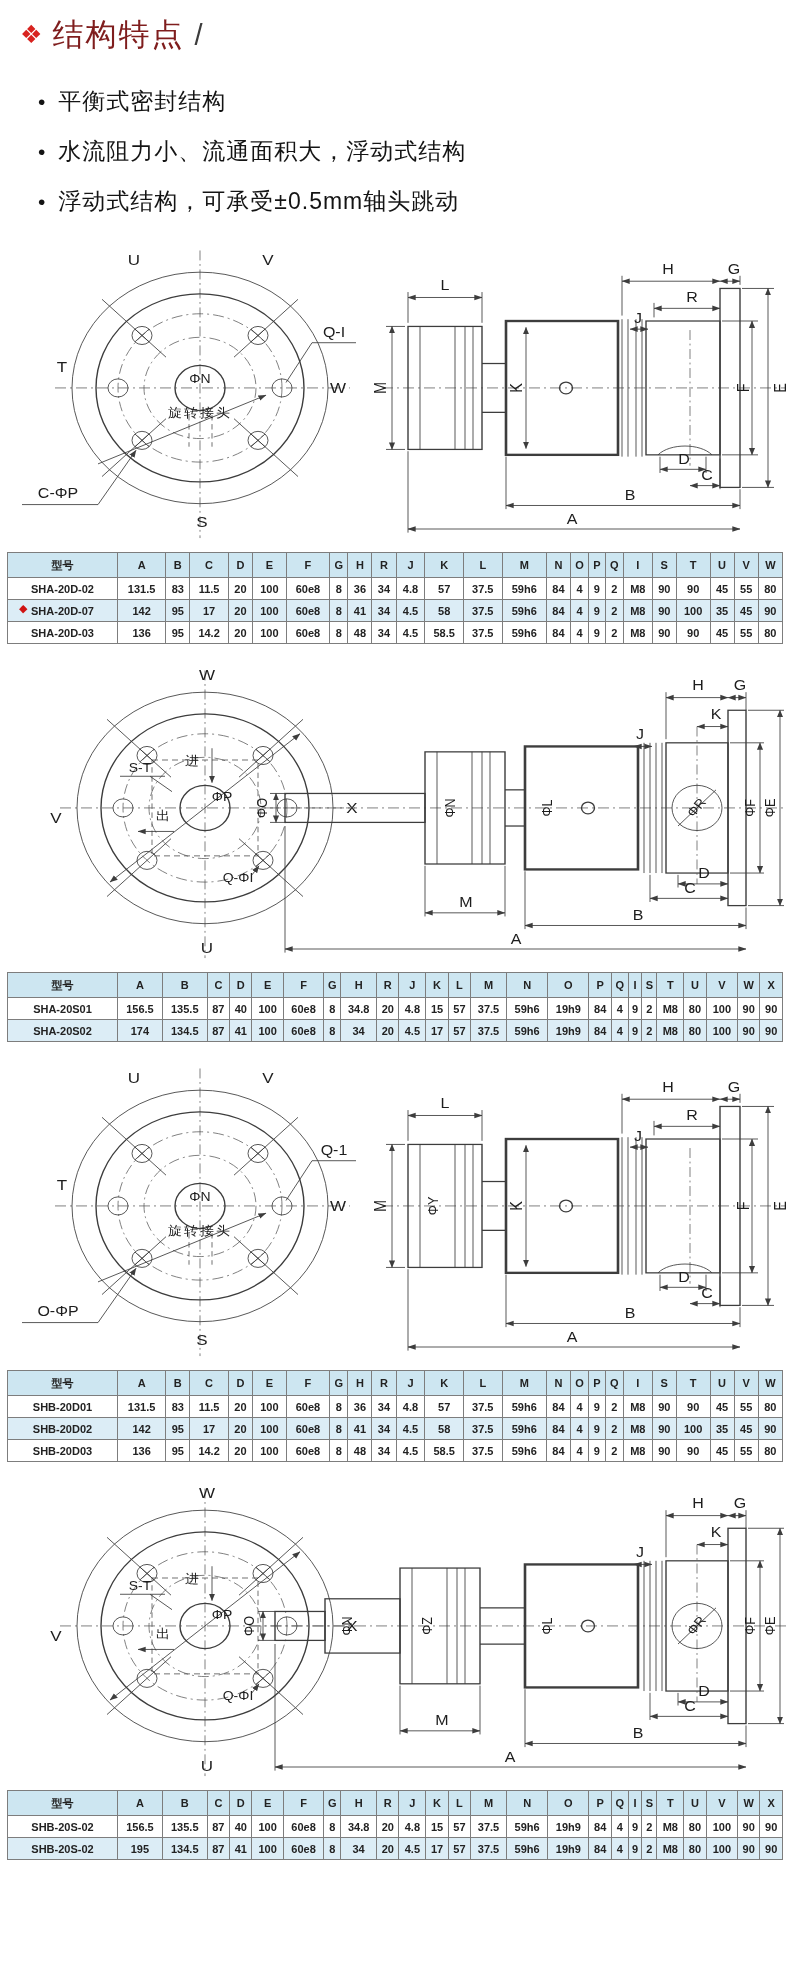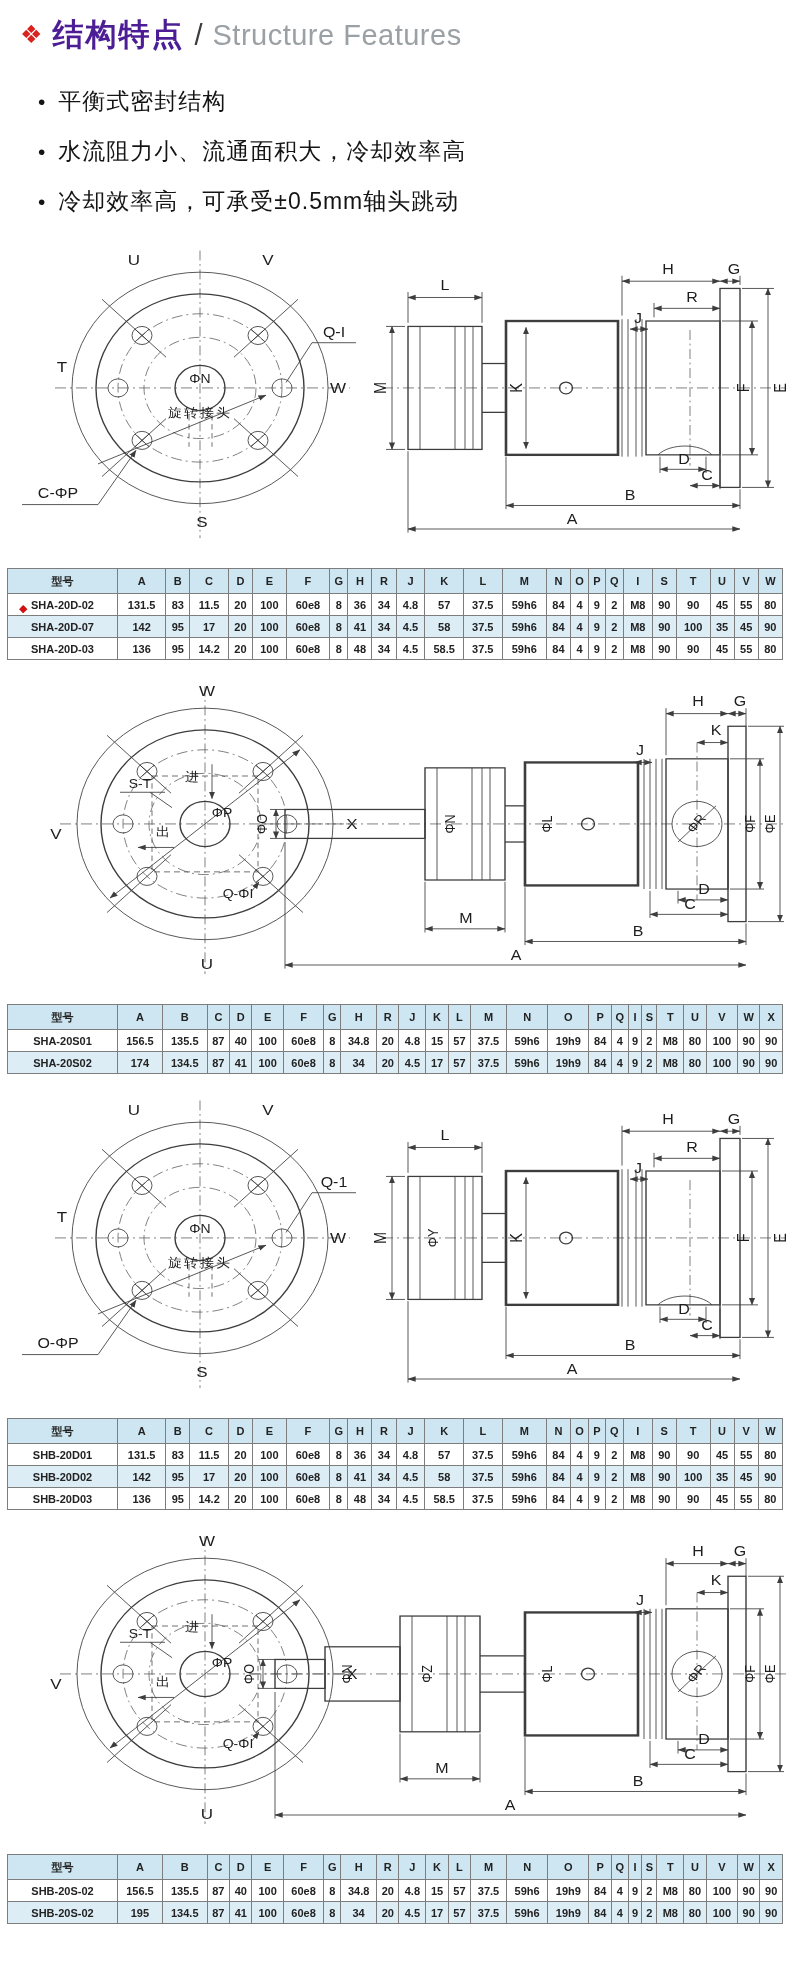--- a/index.html
+++ b/index.html
@@ -1,29 +1,29 @@
 <!DOCTYPE html>
 <html><head>
 <meta charset="utf-8">
 <style>
   *{box-sizing:border-box}
   html,body{margin:0;padding:0}
   body{width:790px;min-height:1988px;background:#ffffff;position:relative;
        font-family:"Liberation Sans","DejaVu Sans",sans-serif;color:#1a1a1a}
   .header{display:flex;align-items:baseline;gap:10px;padding:14px 0 0 20px}
   .hdr-icon{color:#d8231f;font-size:25px;line-height:1;transform:translateY(-2px)}
-  .title-cn{font-size:31px;font-weight:bold;color:#4c1d95;letter-spacing:2px}
+  .title-cn{font-size:31px;font-weight:normal;color:#7f1d1d;letter-spacing:2px}
   .title-sep{font-size:29px;color:#3c3c3c;font-weight:normal}
   .title-en{font-size:29px;color:#9aa0a4;letter-spacing:0.5px}
   ul.features{list-style:none;margin:30px 0 6px 38px;padding:0}
   ul.features li{font-size:23px;color:#141414;margin:0 0 19px 0;letter-spacing:1px}
   ul.features li::before{content:"•";margin-right:12px;font-size:21px}
   .stray-dot{position:absolute;left:19px;top:603px;font-size:11px;line-height:1}
   svg.diagram{display:block;margin:0 auto}
-  table.spec{width:776px;margin:20px auto 12px auto;border-collapse:collapse;
+  table.spec{width:776px;margin:4px auto 12px auto;border-collapse:collapse;
              text-align:center;font-size:11px;color:#222}
   .spec th,.spec td{border:1px solid #7d7d7d;padding:4.5px 1px;white-space:nowrap;font-weight:600}
   .spec th{background:#cde6f1;font-weight:700}
   .spec th:first-child{width:110px}
   .spec tbody tr:nth-child(even) td{background:#dcedf6}
   
   .ln{stroke:#3d3d3d;fill:none;stroke-width:1.4}
   .b{stroke-width:2.6}
   .t{stroke-width:0.9}
   .dim{stroke:#3d3d3d;fill:none;stroke-width:0.9}
@@ -35,27 +35,26 @@
   svg text.s{font-size:14px}
   svg text.cn{font-size:14px;letter-spacing:2px}
 </style>
 </head>
 <body>
 
 <div class="header">
   <span class="hdr-icon">❖</span>
   <span class="title-cn">结构特点</span>
   <span class="title-sep">/</span>
-  <span class="title-en">Structure Features</span>
 </div>
 
 <ul class="features">
     <li>平衡式密封结构</li>
-    <li>水流阻力小、流通面积大，冷却效率高</li>
-    <li>冷却效率高，可承受±0.5mm轴头跳动</li>
+    <li>水流阻力小、流通面积大，浮动式结构</li>
+    <li>浮动式结构，可承受±0.5mm轴头跳动</li>
   </ul>
 
 <span class="stray-dot" style="color:#cf1312">◆</span>
 
 <section>
 <svg class="diagram" viewBox="0 0 790 345" width="790" height="312" preserveAspectRatio="none">
   <defs>
     <marker id="ar" viewBox="0 0 10 10" refX="9.5" refY="5" markerWidth="9" markerHeight="9" orient="auto-start-reverse">
       <path d="M0,1.2 L10,5 L0,8.8 z" fill="#3d3d3d"></path>
     </marker>

